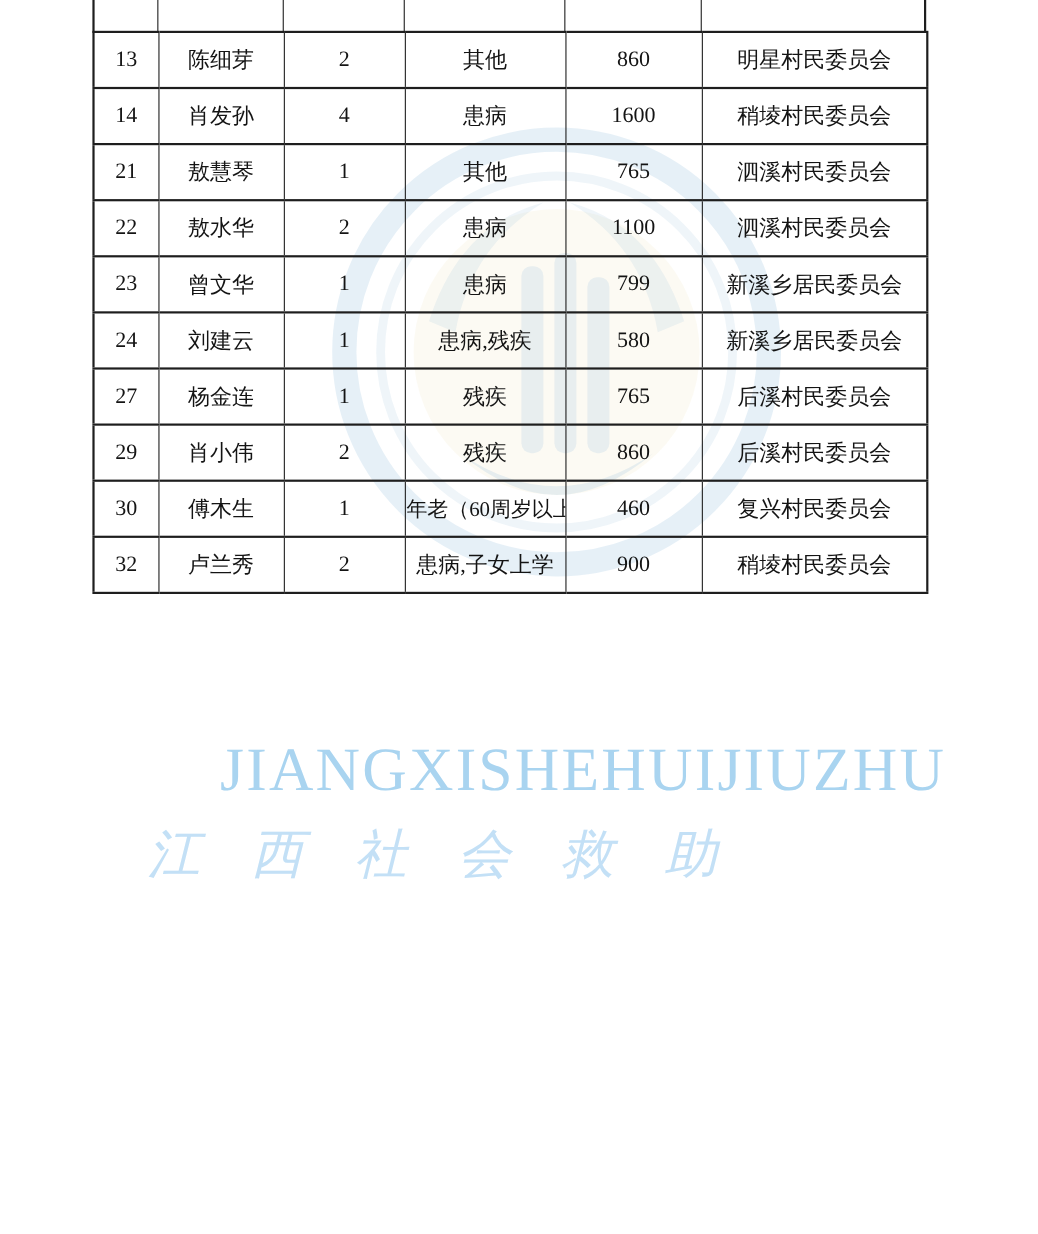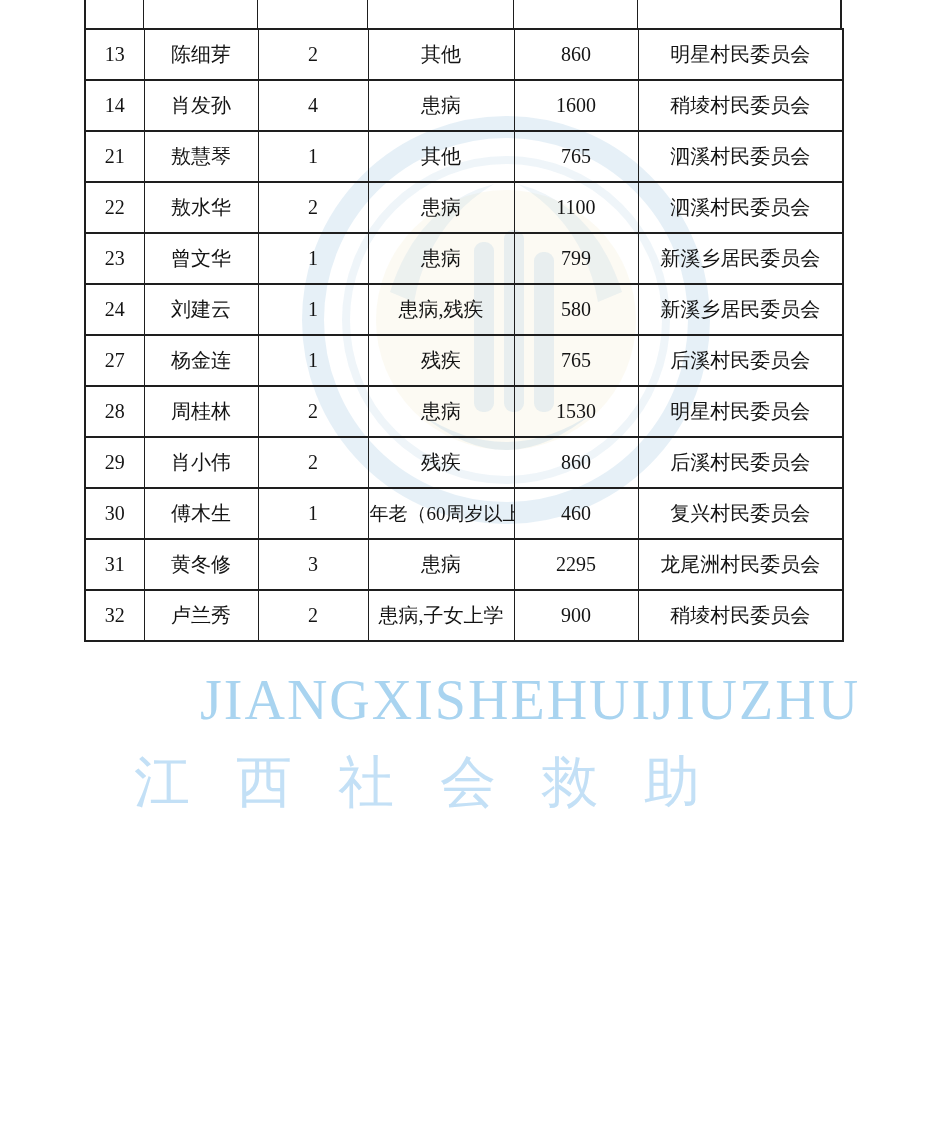--- a/index.html
+++ b/index.html
@@ -21,25 +21,26 @@
     font-size:56px;line-height:1;letter-spacing:2px;
     color:#a9d4f0;
     white-space:nowrap;
     font-family:"Liberation Serif","DejaVu Serif",serif;
     pointer-events:none;
     margin-left:40px;
   }
   .wm-cn{
     position:absolute;left:134px;top:752px;width:800px;
     z-index:1;
-    font-size:56px;line-height:1.08;letter-spacing:46px;
+    font-size:48px;line-height:1.08;letter-spacing:46px;
     color:#c3e0f6;
     white-space:nowrap;
     font-weight:normal;
     pointer-events:none;
+    font-style:italic;
   }
   
   .stub{
     position:absolute;top:0;height:30px;width:1px;background:#1e1e1e;z-index:2;
   }
   
   table.roster{
     position:absolute;left:84px;top:28px;width:758px;
     border-collapse:collapse;table-layout:fixed;
     z-index:3;
@@ -155,52 +156,36 @@
       </tr>
       <tr>
         <td>27</td>
         <td>杨金连</td>
         <td>1</td>
         <td>残疾</td>
         <td>765</td>
         <td>后溪村民委员会</td>
       </tr>
       <tr>
-        <td>28</td>
-        <td>周桂林</td>
-        <td>2</td>
-        <td>患病</td>
-        <td>1530</td>
-        <td>明星村民委员会</td>
-      </tr>
-      <tr>
         <td>29</td>
         <td>肖小伟</td>
         <td>2</td>
         <td>残疾</td>
         <td>860</td>
         <td>后溪村民委员会</td>
       </tr>
       <tr>
         <td>30</td>
         <td>傅木生</td>
         <td>1</td>
         <td class="long-cat">年老（60周岁以上）</td>
         <td>460</td>
         <td>复兴村民委员会</td>
       </tr>
       <tr>
-        <td>31</td>
-        <td>黄冬修</td>
-        <td>3</td>
-        <td>患病</td>
-        <td>2295</td>
-        <td>龙尾洲村民委员会</td>
-      </tr>
-      <tr>
         <td>32</td>
         <td>卢兰秀</td>
         <td>2</td>
         <td>患病,子女上学</td>
         <td>900</td>
         <td>稍堎村民委员会</td>
       </tr>
     </tbody>
 </table>
 

